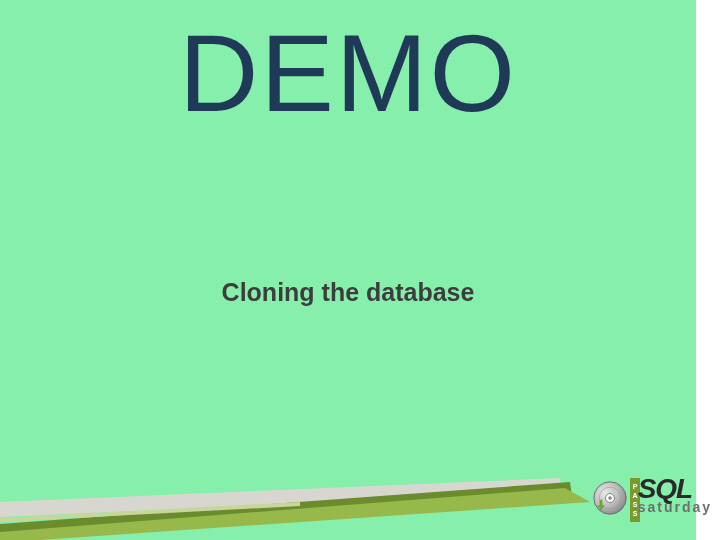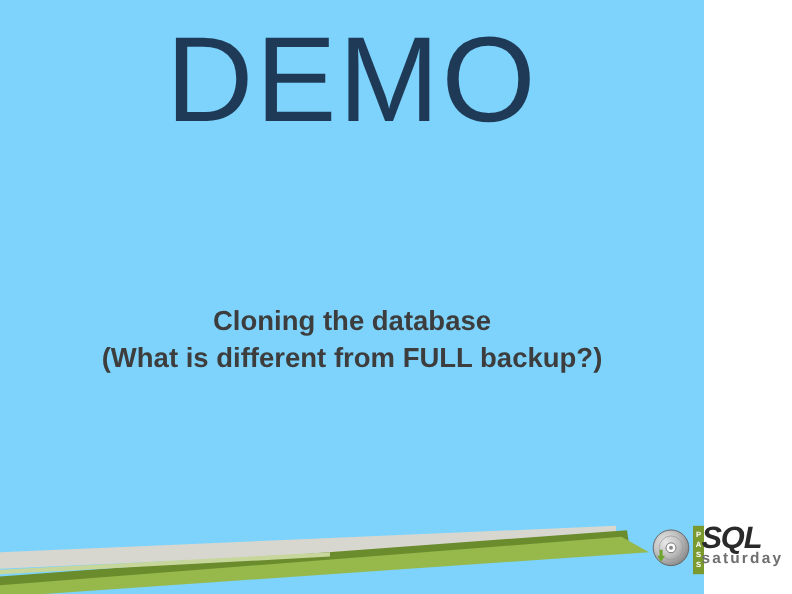--- a/index.html
+++ b/index.html
@@ -1,21 +1,21 @@
 <!DOCTYPE html>
 <html><head>
 <meta charset="utf-8">
 <style>
   * { margin: 0; padding: 0; box-sizing: border-box; }
   html, body { width: 720px; height: 540px; overflow: hidden; font-family: "Segoe UI", "Segoe UI Light", Arial, sans-serif; background: #fff; }
   .slide {
     position: relative;
-    width: 640px;
+    width: 696px;
     height: 540px;
-    background: #7dd3fc;
+    background: #86efac;
   }
   .title {
     position: absolute;
     top: 18px;
     left: 0;
     width: 100%;
     text-align: center;
     font-size: 110px;
     font-weight: 300;
     color: #1f3a57;
@@ -113,21 +113,20 @@
 </style>
 </head>
 <body>
 
 <div class="slide">
 
   <h1 class="title">DEMO</h1>
 
   <div class="subtitle">
     <span>Cloning the database</span><br>
-    <span>(What is different from FULL backup?)</span>
   </div>
 
   <div class="footer">
     <svg class="bg" viewBox="0 0 720 78" preserveAspectRatio="none">
 
       <polygon points="0,40 560,16 560,30 0,55" fill="#d7d7cf"></polygon>
 
       <polygon points="0,62 570,20 572,34 0,78" fill="#6a8c2d"></polygon>
 
       <polygon points="0,78 0,70 565,26 590,40 40,78" fill="#97b84a"></polygon>

